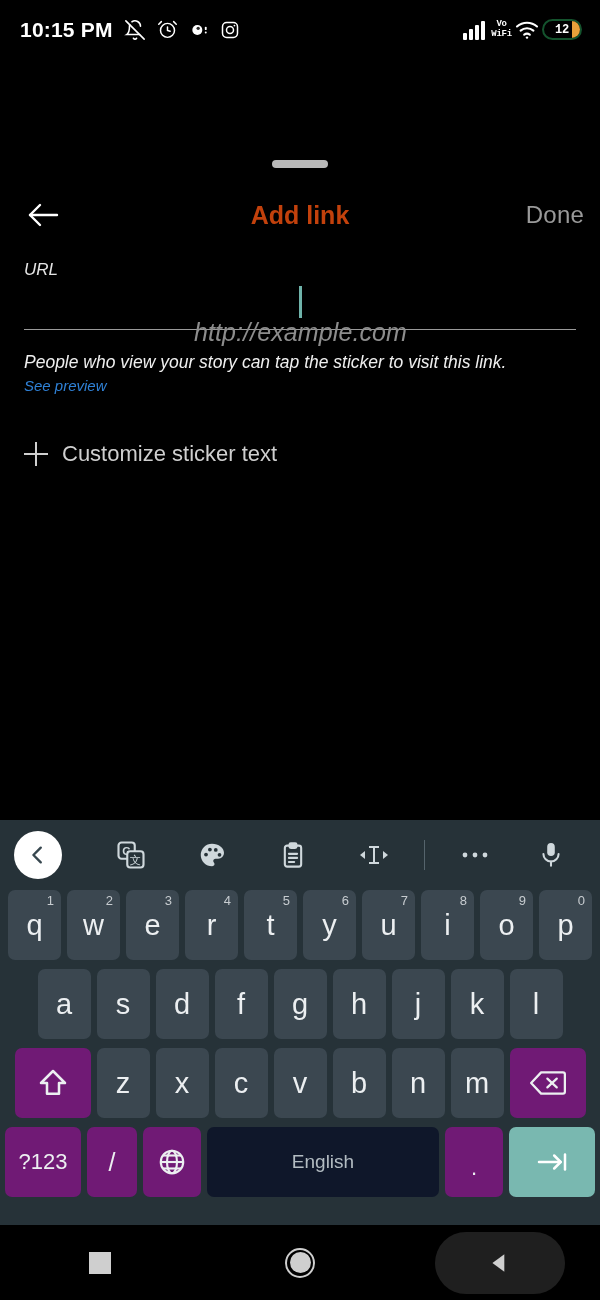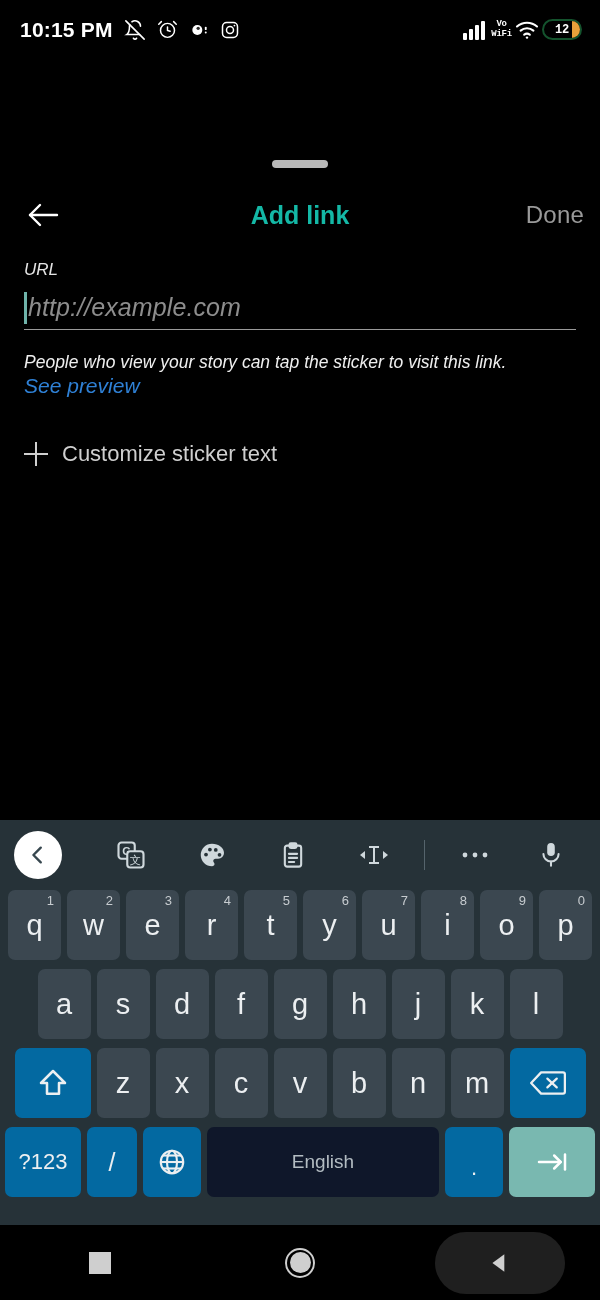--- a/index.html
+++ b/index.html
@@ -43,41 +43,41 @@
   .header {
     position: absolute; top: 186px; left: 0; width: 600px; height: 58px;
     display: flex; align-items: center;
   }
   .back-btn {
     position: absolute; left: 20px; top: 0; width: 48px; height: 58px;
     display: flex; align-items: center; justify-content: center;
   }
   .title {
     position: absolute; left: 0; width: 600px; text-align: center;
-    color: #14b8a6; font-size: 25px; font-weight: bold;
+    color: #c2410c; font-size: 25px; font-weight: bold;
   }
   .done-btn {
     position: absolute; right: 16px; color: #9a9a9a; font-size: 24px;
     letter-spacing: .2px;
   }
 
   
   .form { position: absolute; top: 260px; left: 0; width: 600px; font-style: italic; }
   .field-label { margin-left: 24px; color: #e4e4e4; font-size: 17px; }
   .input-row {
     position: relative; margin: 6px 24px 0 24px; height: 44px;
-    display: flex; align-items: center; border-bottom: 1px solid #9a9a9a;
+    display: flex; align-items: center; border-bottom: 1px solid #9a9a9a; flex-direction: column;
   }
   .caret { width: 3px; height: 32px; background: #6fb3aa; flex: 0 0 auto; }
   .placeholder { color: #8d8d8d; font-size: 25px; margin-left: 1px; letter-spacing: .1px; }
   .helper {
     margin: 20px 24px 0 24px; color: #efefef; font-size: 17.5px; line-height: 24px;
   }
   .see-preview {
-    margin: 1px 24px 0 24px; color: #2f81d6; font-size: 21px; line-height: 22px;
+    margin: 1px 24px 0 24px; color: #2f81d6; font-size: 15px; line-height: 22px;
     display: inline-block;
   }
   .customize {
     position: absolute; top: 433px; left: 24px; display: flex; align-items: center;
     gap: 14px; height: 42px;
   }
   .plus-ico { position: relative; width: 24px; height: 24px; }
   .plus-ico::before, .plus-ico::after {
     content: ""; position: absolute; background: #cfcfcf;
   }
@@ -109,21 +109,21 @@
     display: flex; align-items: center; justify-content: center;
     color: #eceff1; height: 70px;
   }
   .key.letter { width: 53px; font-size: 29px; font-weight: 300; }
   .row1 .key.letter { width: 53px; }
   .row2 .key.letter { width: 53px; }
   .key .hint {
     position: absolute; top: 3px; right: 7px; font-size: 13px; color: #c7ccd0;
     font-weight: 400;
   }
-  .key.mod { background: #0369a1; }
+  .key.mod { background: #701a75; }
   .key.shift { width: 76px; }
   .key.backspace { width: 76px; }
   .key.sym { width: 76px; font-size: 22px; }
   .key.slash { width: 50px; font-size: 25px; }
   .key.globe { width: 58px; }
   .key.space {
     width: 232px; background: #0f172a; color: #b3bcc2; font-size: 19px;
   }
   .key.period { width: 58px; font-size: 22px; align-items: flex-end; padding-bottom: 16px; }
   .key.enter { width: 86px; background: #79b8b0; }

